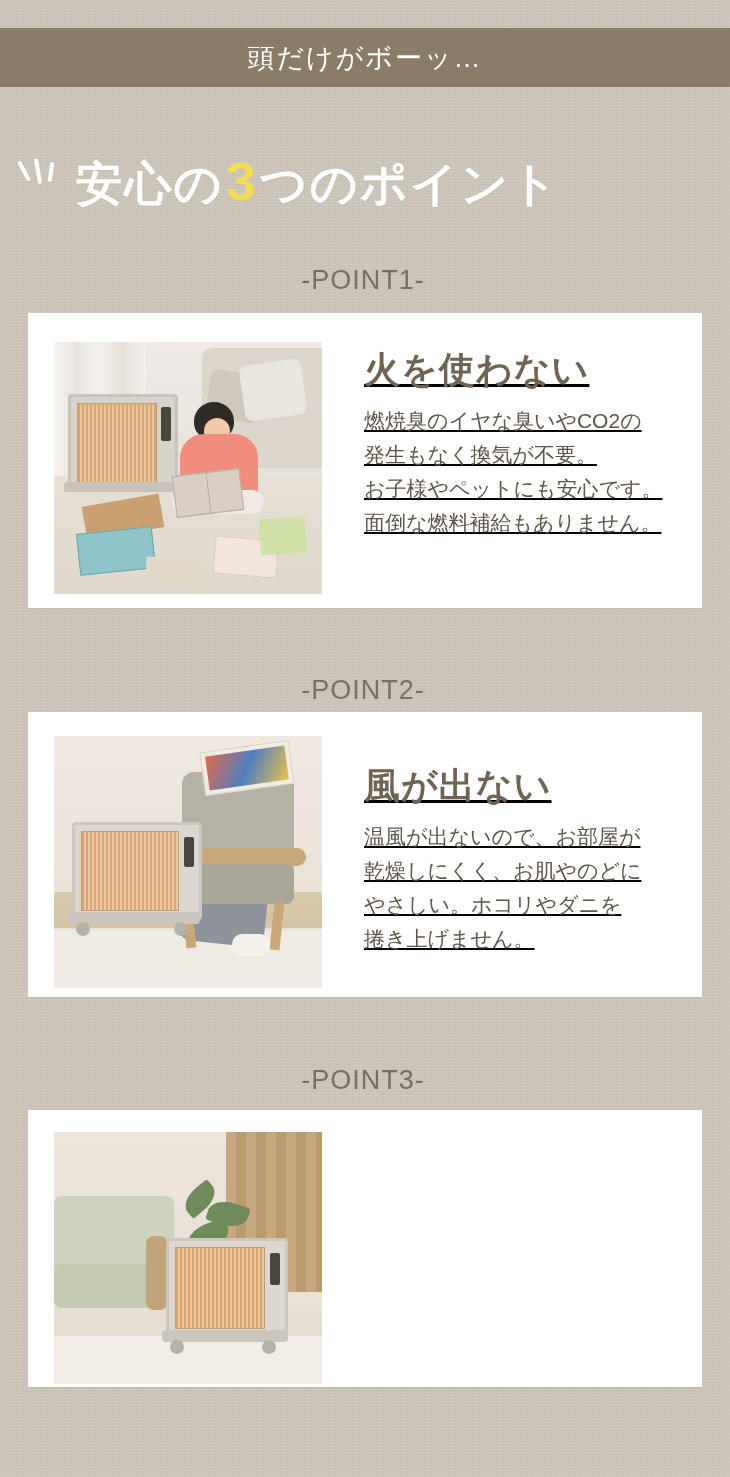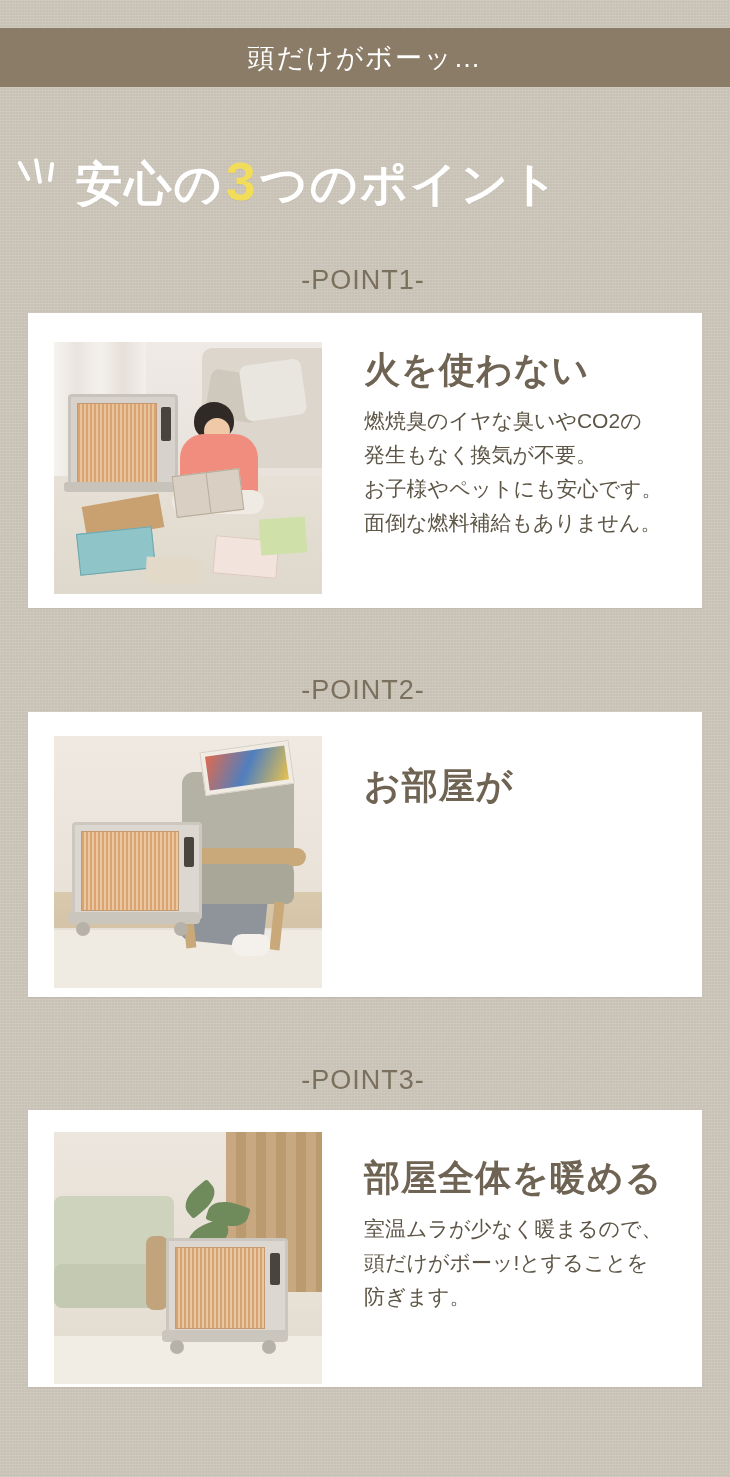--- a/index.html
+++ b/index.html
@@ -97,20 +97,21 @@
     box-sizing: border-box;
   }
   .card-photo {
     position: relative;
     overflow: hidden;
     flex: 0 0 auto;
   }
   .card-body {
     flex: 1 1 auto;
     padding-top: 8px;
+    text-decoration: underline;
   }
   .card-title {
     color: #6f6453;
     font-weight: bold;
     font-size: 36px;
     letter-spacing: 1px;
     margin: 0 0 14px 0;
     line-height: 1.1;
   }
   .card-desc {
@@ -270,21 +271,25 @@
       <div class="mag"></div>
       <div class="heater">
           <div class="panel"></div>
           <div class="ctrl"></div>
         </div>
       <div class="base"></div>
       <div class="caster1"></div>
       <div class="caster2"></div>
     </div>
     <div class="card-body" style="padding-left:42px; padding-top:30px;">
-      <h2 class="card-title">お部屋が</h2>
+      <h2 class="card-title">風が出ない</h2>
+      <p class="card-desc">温風が出ないので、お部屋が
+乾燥しにくく、お肌やのどに
+やさしい。ホコリやダニを
+捲き上げません。</p>
     </div>
   </div>
 
   <div class="point-label" style="top:1065px;">-POINT3-</div>
   <div class="card" style="top:1110px; height:277px; padding:22px 26px;">
     <div class="card-photo photo ph3">
       <div class="wall"></div>
       <div class="woodwall"></div>
       <div class="floor"></div>
       <div class="rug"></div>
@@ -298,21 +303,15 @@
       <div class="leaf l5"></div>
       <div class="plant-pot"></div>
       <div class="heater">
           <div class="panel"></div>
           <div class="ctrl"></div>
         </div>
       <div class="base"></div>
       <div class="caster1"></div>
       <div class="caster2"></div>
     </div>
-    <div class="card-body" style="padding-left:42px; padding-top:26px;">
-      <h2 class="card-title">部屋全体を暖める</h2>
-      <p class="card-desc">室温ムラが少なく暖まるので、
-頭だけがボーッ!とすることを
-防ぎます。</p>
-    </div>
   </div>
 
 </div>
 
 </body></html>

